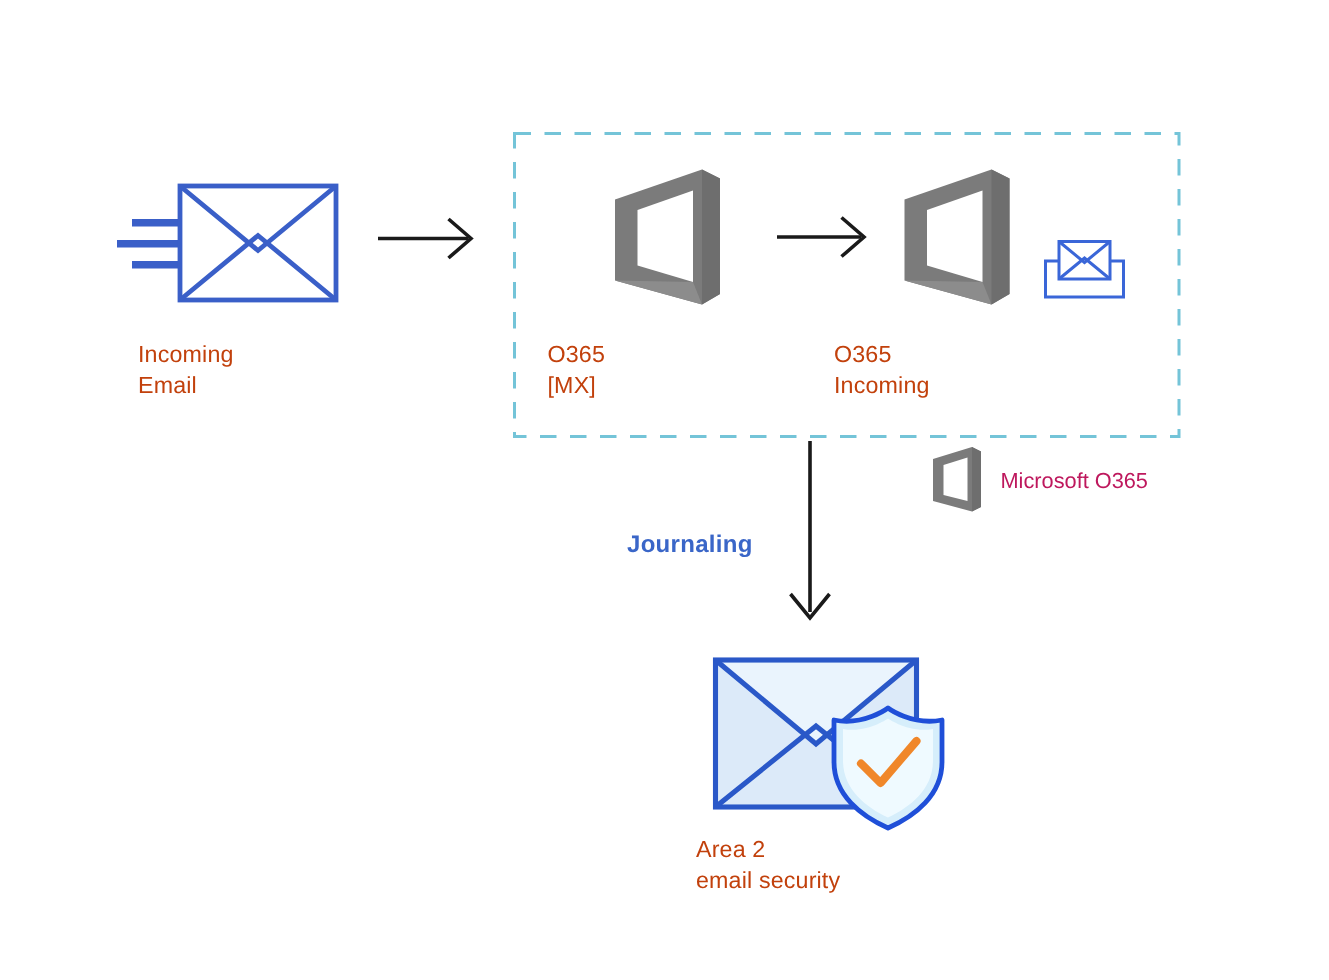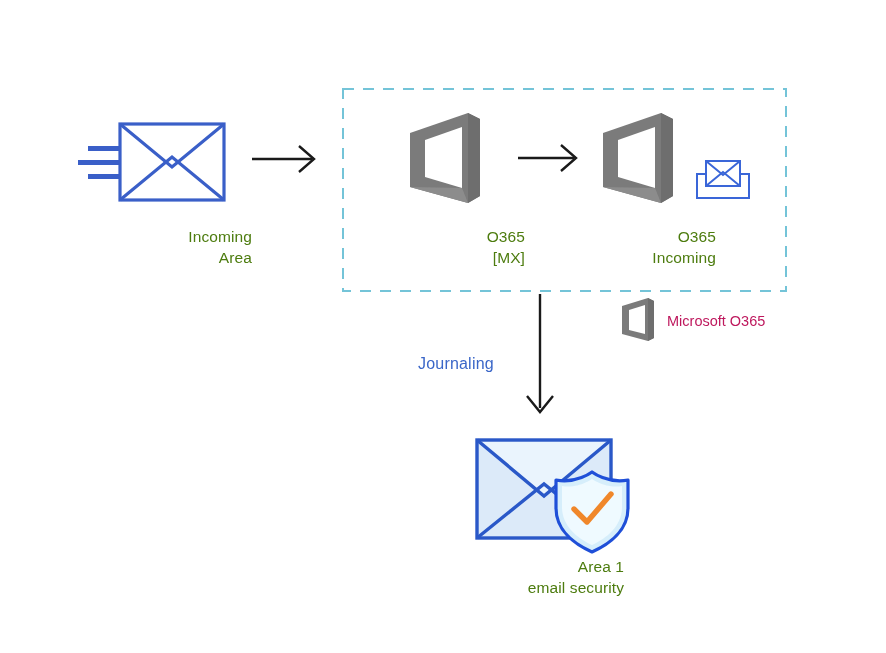--- a/index.html
+++ b/index.html
@@ -15,33 +15,33 @@
     overflow: hidden;
   }
   #canvas {
     position: absolute;
     inset: 0;
     width: 886px;
     height: 653px;
   }
   .node-label {
     position: absolute;
-    text-align: right;
-    color: #4d7c0f;
+    text-align: left;
+    color: #c2410c;
     font-family: "Liberation Sans", sans-serif;
     font-size: 15.5px;
     line-height: 21px;
     white-space: pre;
     letter-spacing: 0.1px;
   }
   .flow-label {
     position: absolute;
     font-family: "Liberation Sans", sans-serif;
     font-size: 16px;
-    font-weight: normal;
+    font-weight: bold;
     letter-spacing: 0.2px;
     white-space: pre;
   }
   .legend-label {
     position: absolute;
     font-family: "Liberation Sans", sans-serif;
     font-size: 14.5px;
     color: #be185d;
     white-space: pre;
   }
@@ -128,27 +128,27 @@
              L 622 507
              C 622 526, 607 538, 592 545
              C 577 538, 562 526, 562 507
              L 562 486
              C 578 489, 592 479, 592 479 Z" fill="#effaff" stroke="none"></path>
 
     <polyline points="574,509 587,522 611,494" fill="none" stroke="#f0872a" stroke-width="5.4" stroke-linecap="round" stroke-linejoin="round"></polyline>
   </g>
 </svg>
 
-<div class="node-label" style="left:92px; top:226px; width:160px;"><span>Incoming</span><br><span>Area</span></div>
+<div class="node-label" style="left:92px; top:226px; width:160px;"><span>Incoming</span><br><span>Email</span></div>
 
 <div class="node-label" style="left:365px; top:226px; width:160px;"><span>O365</span><br><span>[MX]</span></div>
 
 <div class="node-label" style="left:556px; top:226px; width:160px;"><span>O365</span><br><span>Incoming</span></div>
 
-<div class="node-label" style="left:464px; top:556px; width:160px;"><span>Area 1</span><br><span>email security</span></div>
+<div class="node-label" style="left:464px; top:556px; width:160px;"><span>Area 2</span><br><span>email security</span></div>
 
 <div class="flow-label" style="left:418px; top:355px; color:#3a66c8;">Journaling</div>
 
 <div class="legend-label" style="left:667px; top:313px;">Microsoft O365</div>
 
 <div class="hit" style="left:76px; top:120px; width:154px; height:84px;"></div>
 <div class="hit" style="left:406px; top:110px; width:78px; height:96px;"></div>
 <div class="hit" style="left:599px; top:110px; width:78px; height:96px;"></div>
 <div class="hit" style="left:695px; top:159px; width:56px; height:41px;"></div>
 <div class="hit" style="left:474px; top:437px; width:158px; height:120px;"></div>

